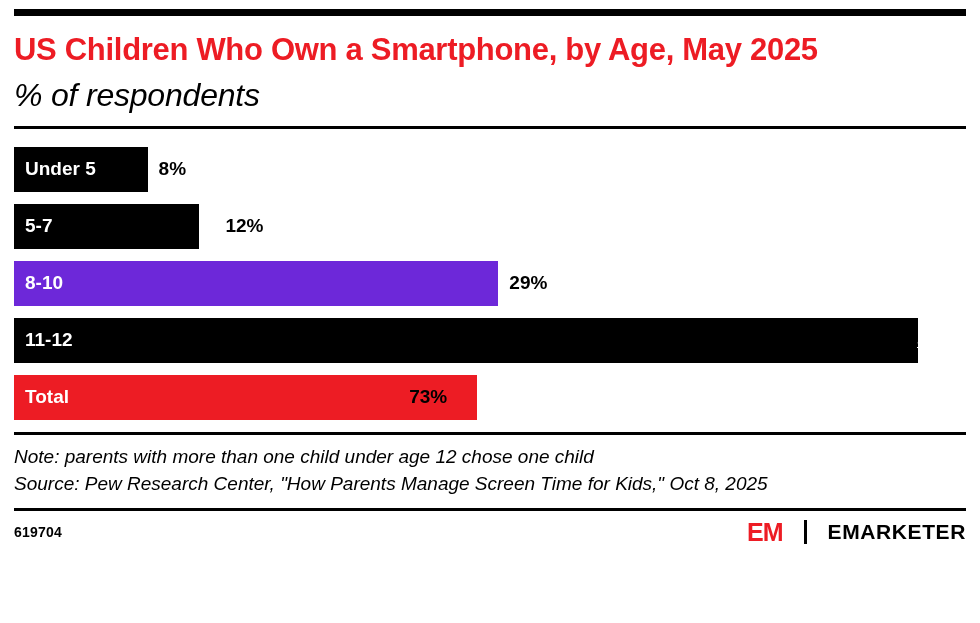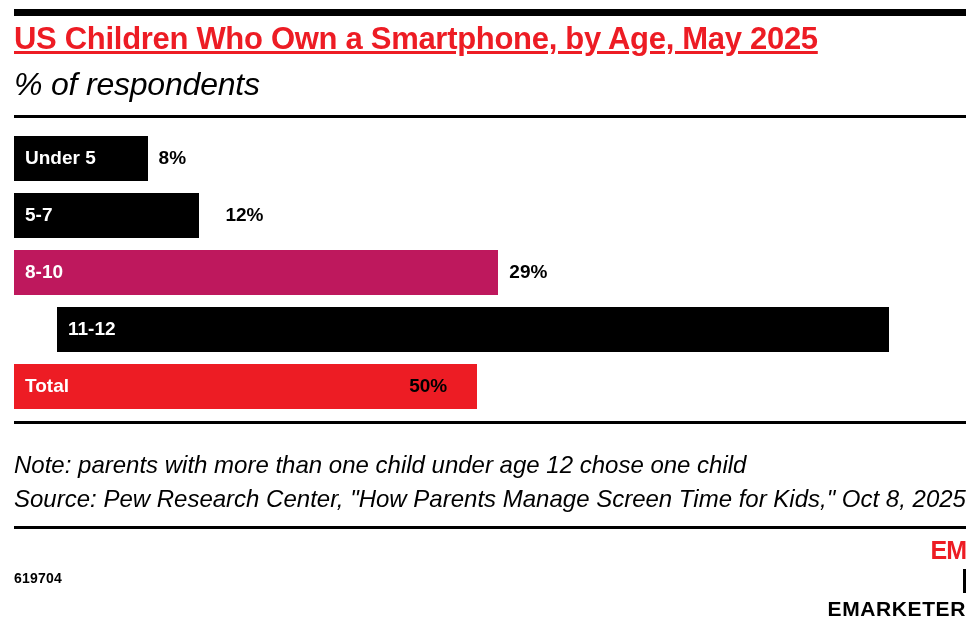--- a/index.html
+++ b/index.html
@@ -25,23 +25,22 @@
     height: 7px;
     background: #000000;
     margin: 9px 0 0 0;
   }
   .title {
     color: #ed1c24;
     font-size: 31px;
     font-weight: bold;
     line-height: 1.18;
     letter-spacing: -0.3px;
-    margin-top: 5px;
+    margin-top: 16px;
     max-width: 900px;
-    text-decoration: underline;
   }
   .subtitle {
     font-size: 32px;
     font-style: italic;
     font-weight: normal;
     margin-top: 8px;
     letter-spacing: -0.2px;
   }
   .rule-under-head {
     height: 3px;
@@ -89,22 +88,22 @@
   }
   .bar-value.inside {
     color: #ffffff;
   }
   .rule-under-chart {
     height: 3px;
     background: #000000;
     margin-top: 12px;
   }
   .notes {
-    margin-top: 24px;
-    font-size: 24px;
+    margin-top: 9px;
+    font-size: 19px;
     font-style: italic;
     line-height: 1.42;
   }
   .rule-footer {
     height: 3px;
     background: #000000;
     margin-top: 10px;
   }
   .footer {
     display: flex;
@@ -112,23 +111,22 @@
     justify-content: space-between;
     margin-top: 7px;
   }
   .footer-id {
     font-size: 14px;
     font-weight: bold;
     letter-spacing: 0.2px;
   }
   .brand {
     display: flex;
-    align-items: flex-end;
-    gap: 4px;
-    flex-direction: column;
+    align-items: center;
+    gap: 21px;
   }
   .brand-mark {
     display: flex;
     align-items: center;
     font-size: 25px;
     font-weight: bold;
     color: #ed1c24;
     letter-spacing: -1px;
   }
   .brand-divider {
@@ -161,36 +159,36 @@
         </div>
         <div class="bar-value" style="left: 144.614px;">8%</div>
       </div>
       <div class="bar-row">
         <div class="bar" style="width: 185px; background: rgb(0, 0, 0);">
           <span class="bar-label">5-7</span>
         </div>
         <div class="bar-value" style="left: 211.421px;">12%</div>
       </div>
       <div class="bar-row">
-        <div class="bar" style="width: 484.351px; background: #be185d;">
+        <div class="bar" style="width: 484.351px; background: #6d28d9;">
           <span class="bar-label">8-10</span>
         </div>
         <div class="bar-value" style="left: 495.351px;">29%</div>
       </div>
       <div class="bar-row">
-        <div class="bar" style="width: 832px; background: rgb(0, 0, 0); margin-left: 43px;">
+        <div class="bar" style="width: 904px; background: rgb(0, 0, 0);">
           <span class="bar-label">11-12</span>
         </div>
         <div class="bar-value inside" style="left: auto; right: 11px; text-decoration: underline;">57%</div>
       </div>
       <div class="bar-row">
         <div class="bar total" style="width: 463px; background: rgb(237, 28, 36);">
           <span class="bar-label">Total</span>
         </div>
-        <div class="bar-value" style="left: 395.14px;">50%</div>
+        <div class="bar-value" style="left: 395.14px;">73%</div>
       </div>
     </div>
 
   <div class="rule-under-chart"></div>
 
   <div class="notes">
     <div>Note: parents with more than one child under age 12 chose one child</div>
     <div>Source: Pew Research Center, "How Parents Manage Screen Time for Kids," Oct 8, 2025</div>
   </div>
 

